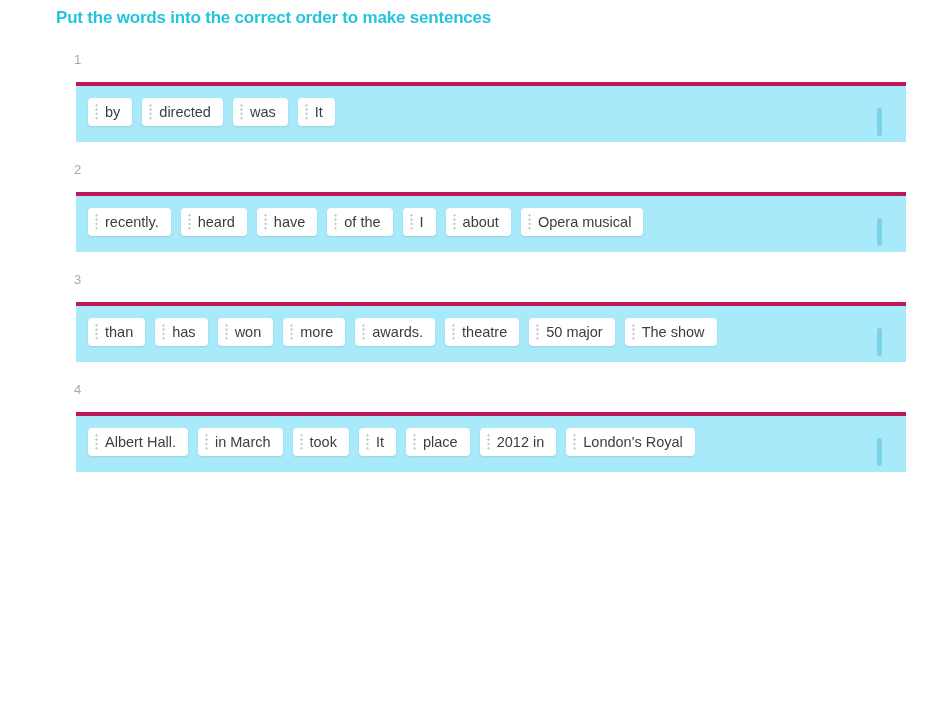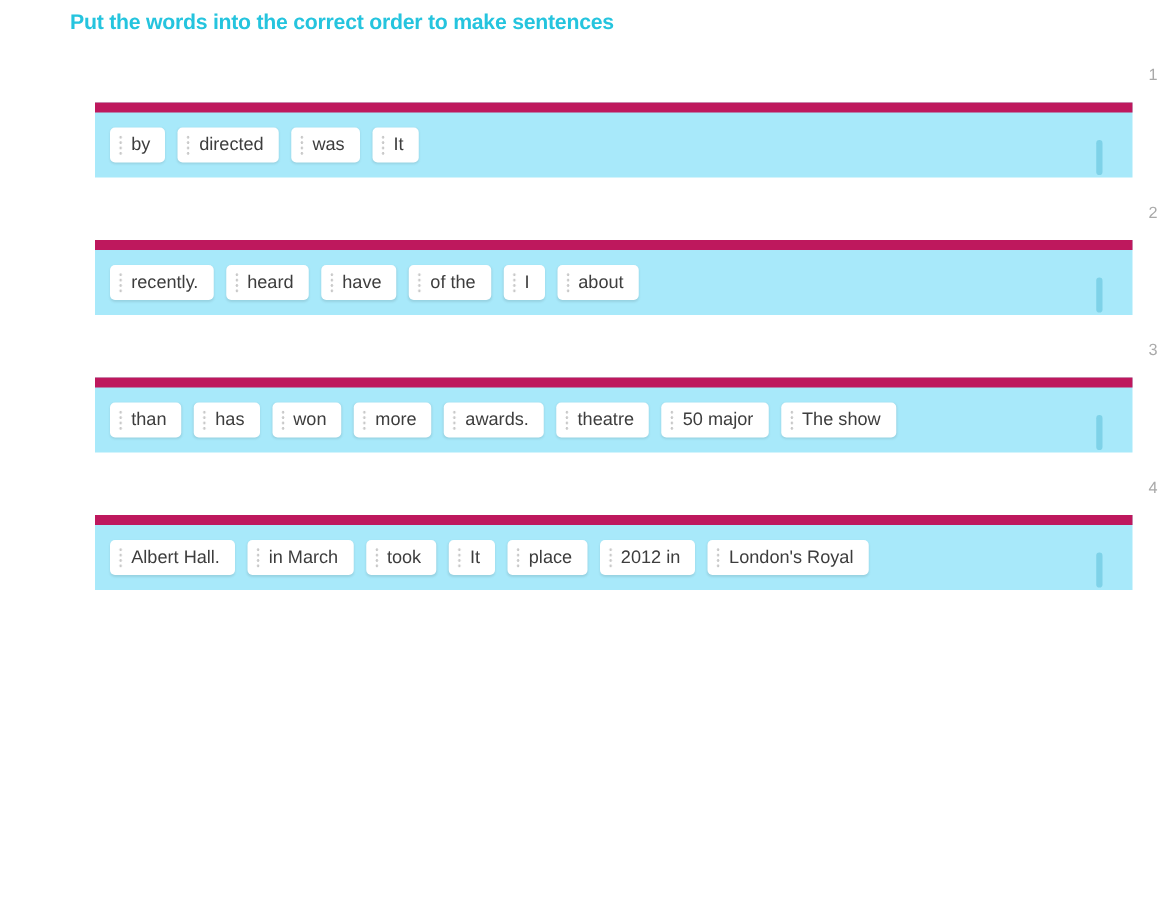--- a/index.html
+++ b/index.html
@@ -12,21 +12,20 @@
     background: #ffffff;
     font-family: "Liberation Sans", sans-serif;
     overflow: hidden;
   }
 
   .page {
     position: relative;
     width: 926px;
     height: 728px;
     box-sizing: border-box;
-    text-align: right;
   }
 
   .exercise-title {
     position: absolute;
     left: 56px;
     top: 8px;
     font-size: 17px;
     font-weight: bold;
     letter-spacing: -0.2px;
     color: #25c4de;
@@ -51,21 +50,21 @@
     line-height: 16px;
     padding-left: 74px;
     margin-bottom: 14px;
   }
 
   .word-bank {
     position: relative;
     margin-left: 76px;
     margin-right: 20px;
     background: #a8e9fa;
-    border-top: 8px solid #be185d;
+    border-top: 4px solid #be185d;
     padding: 12px 12px 12px 12px;
     box-sizing: border-box;
     min-height: 60px;
   }
 
   .word-row {
     display: flex;
     flex-wrap: wrap;
     align-items: flex-start;
     gap: 10px 10px;
@@ -170,20 +169,24 @@
             <span class="chip-text">of the</span>
           </div>
           <div class="word-chip">
             <span class="grip"></span>
             <span class="chip-text">I</span>
           </div>
           <div class="word-chip">
             <span class="grip"></span>
             <span class="chip-text">about</span>
           </div>
+          <div class="word-chip">
+            <span class="grip"></span>
+            <span class="chip-text">Opera musical</span>
+          </div>
         </div>
         <div class="resize-handle"></div>
       </div>
     </div>
 
     <div class="question">
       <div class="question-number">3</div>
       <div class="word-bank">
         <div class="word-row">
           <div class="word-chip">

